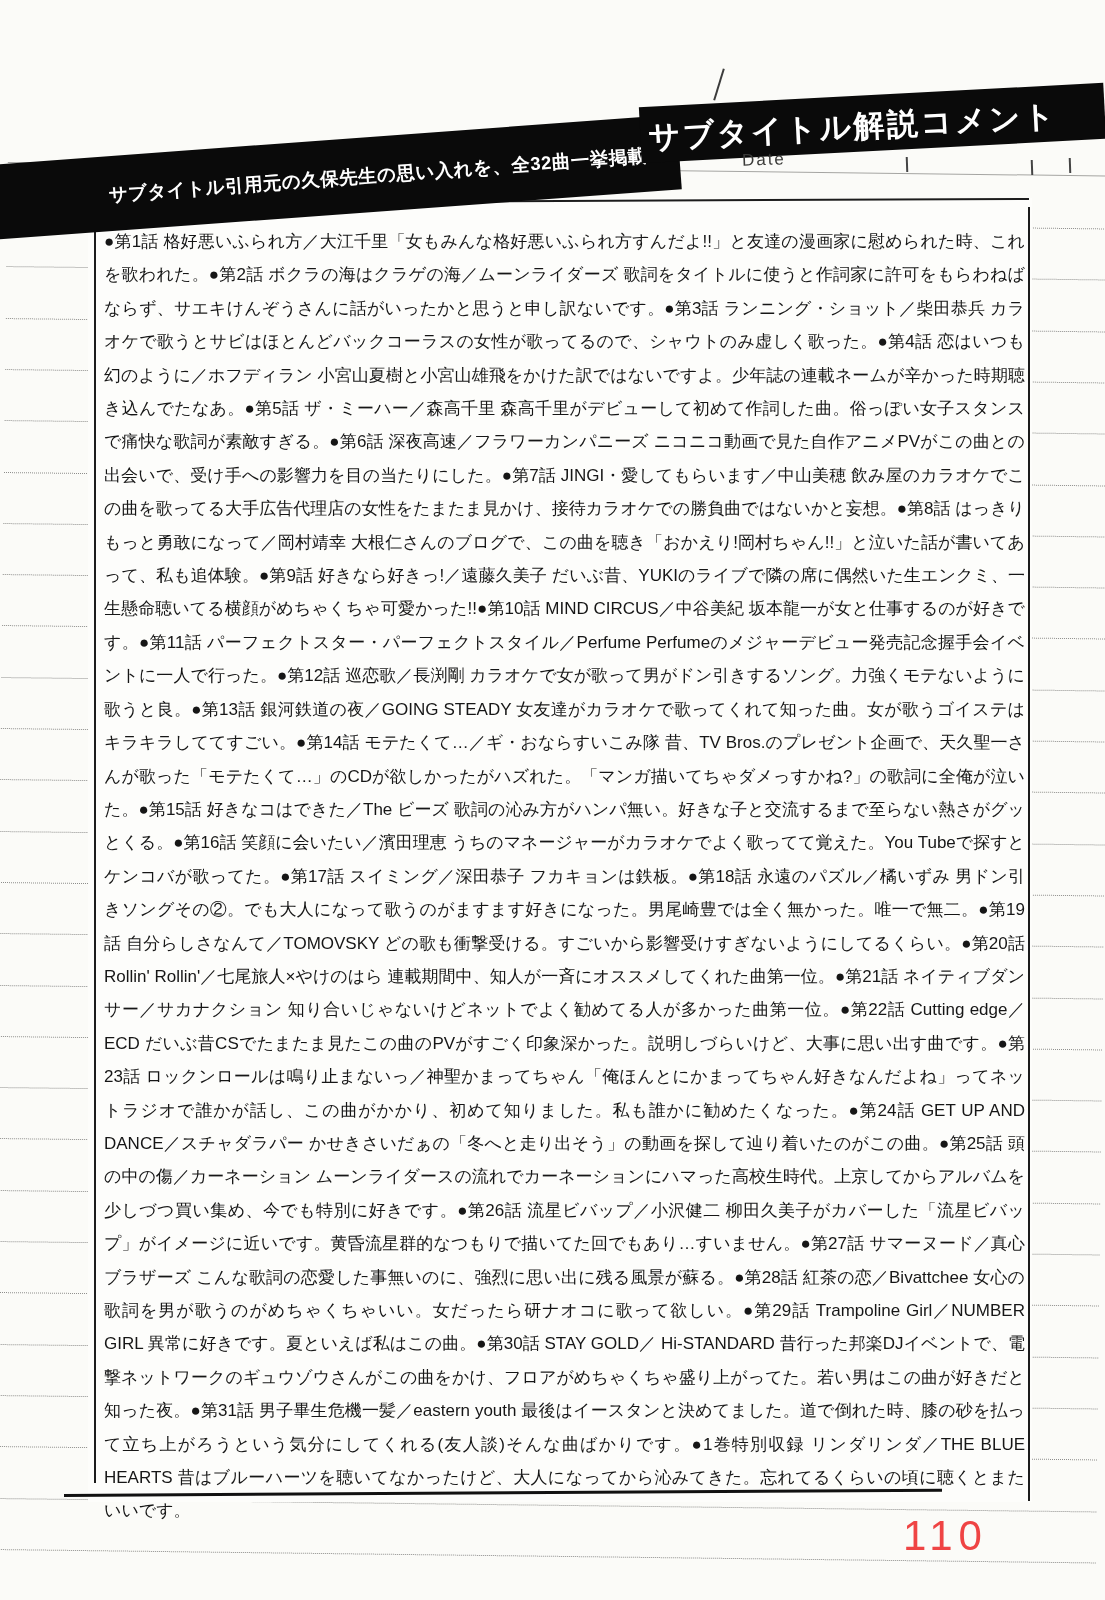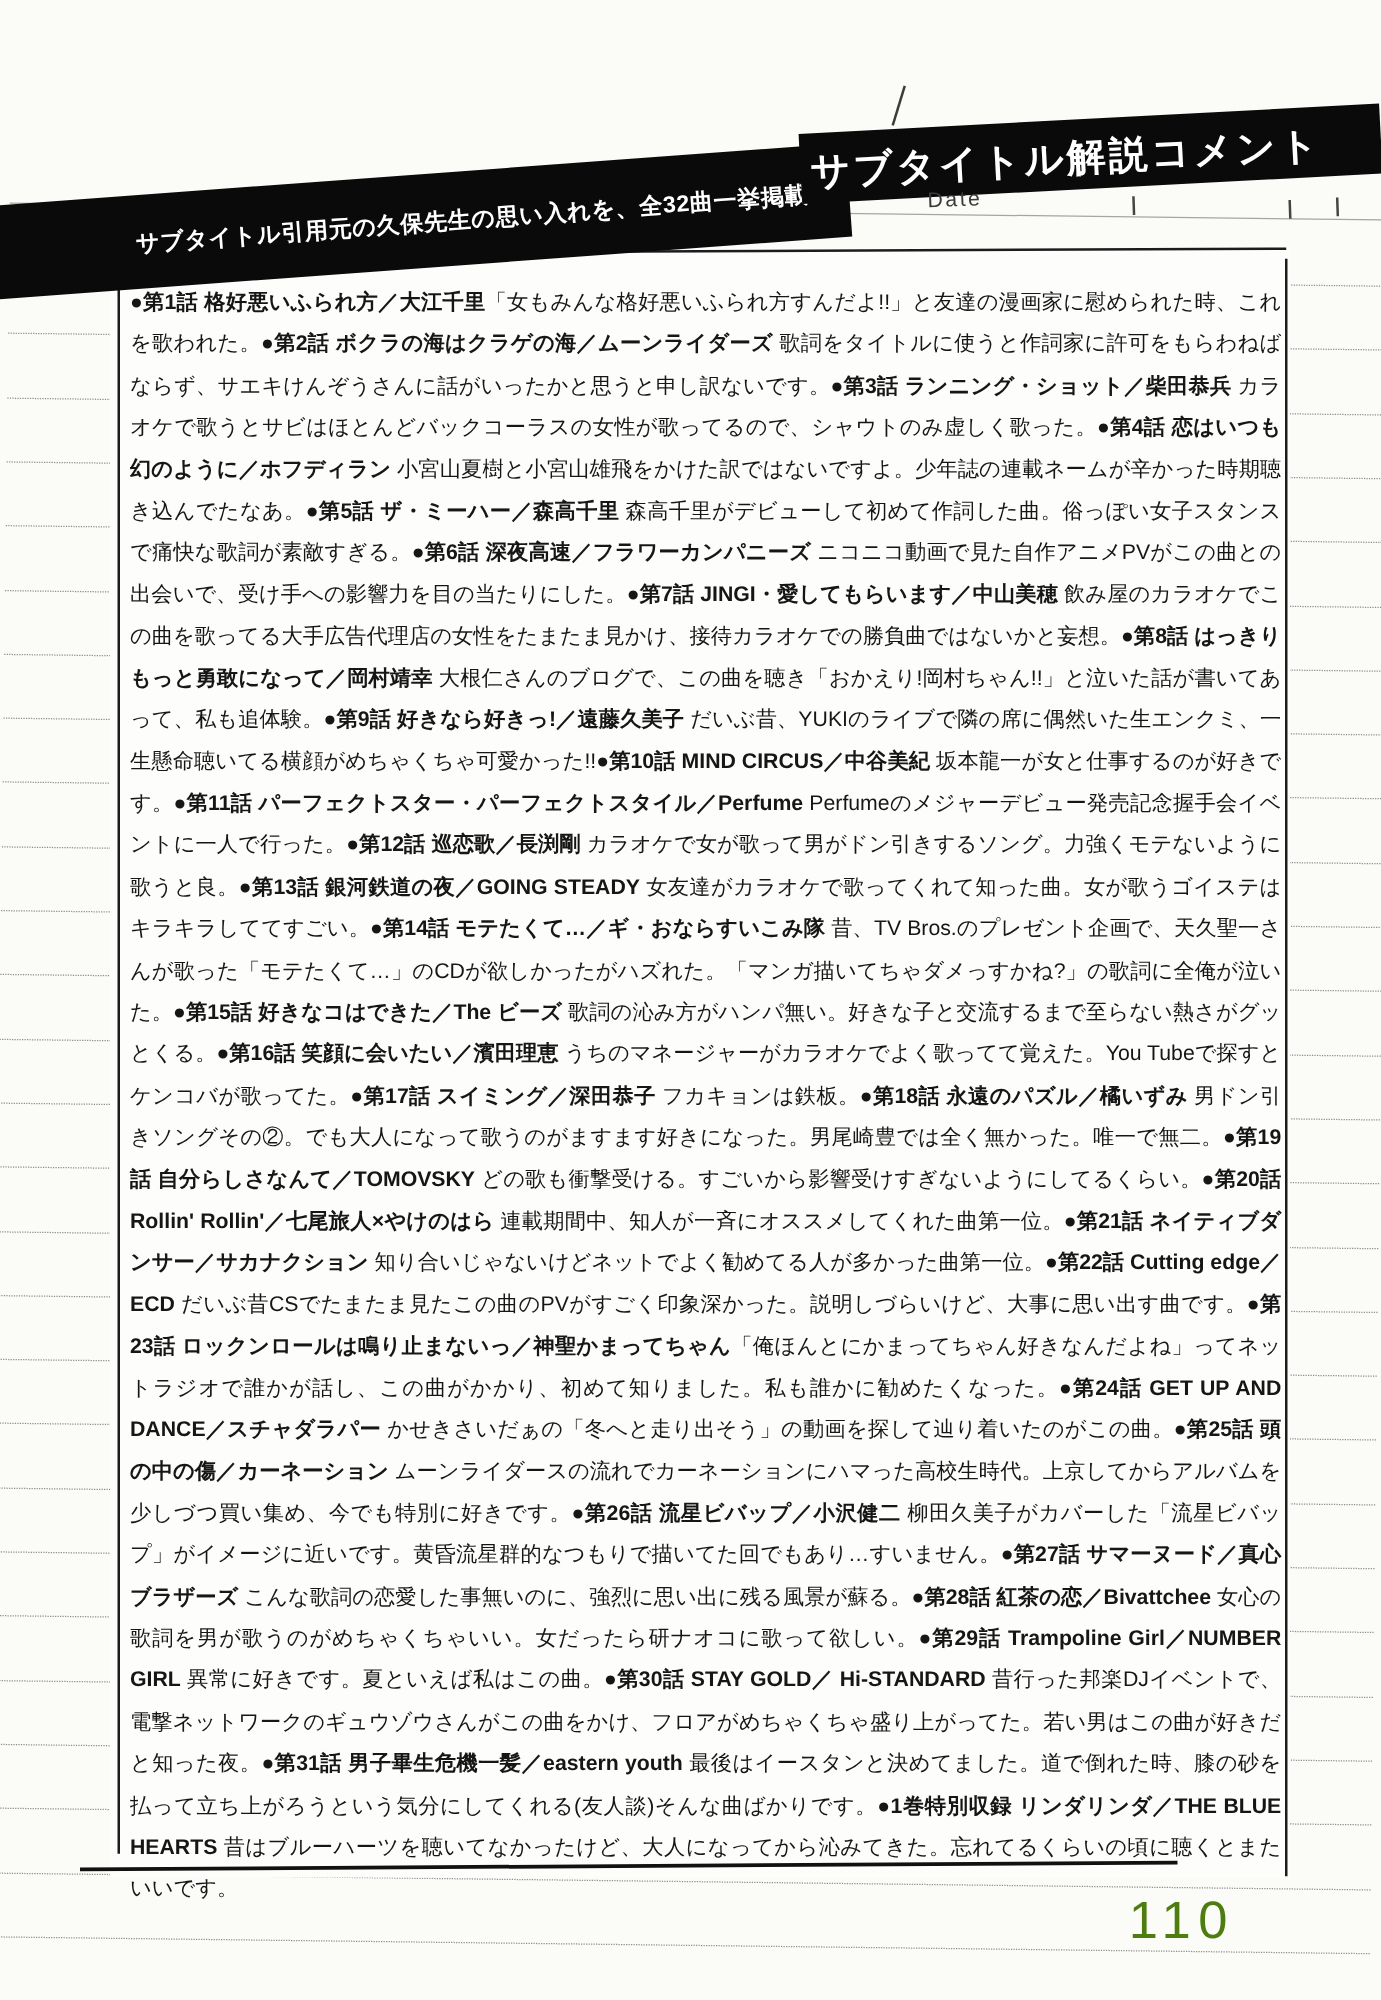--- a/index.html
+++ b/index.html
@@ -37,25 +37,25 @@
                 color:#3a3a38; letter-spacing:2px; transform:rotate(-2deg); }
   .date-tick { position:absolute; width:2px; height:15px; background:#444;
                transform:rotate(-2deg); }
   .stray-mark { position:absolute; left:718px; top:68px; width:2px; height:33px;
                 background:#3c3c3c; transform:rotate(17deg); }
 
   
   .bodytext { position:absolute; left:104px; top:208px; width:921px;
               font-size:17px; line-height:33.4px; color:#161616;
               text-align:justify; text-justify:inter-character; }
-  .entry-title   { font-weight:700; }
+  .entry-title   { font-weight:400; }
   .entry-comment { font-weight:400; }
 
   .pagenum { position:absolute; left:903px; top:1512px; font-size:42px;
-             letter-spacing:6px; color:#4d7c0f; }
+             letter-spacing:6px; color:#ef4444; }
 </style>
 </head>
 <body>
 
 <div class="page">
 
   <div class="rules">
       <div class="rule first" style="top: 162px;"></div>
       <div class="rule" style="top: 215px;"></div>
       <div class="rule" style="top: 266.3px;"></div>

